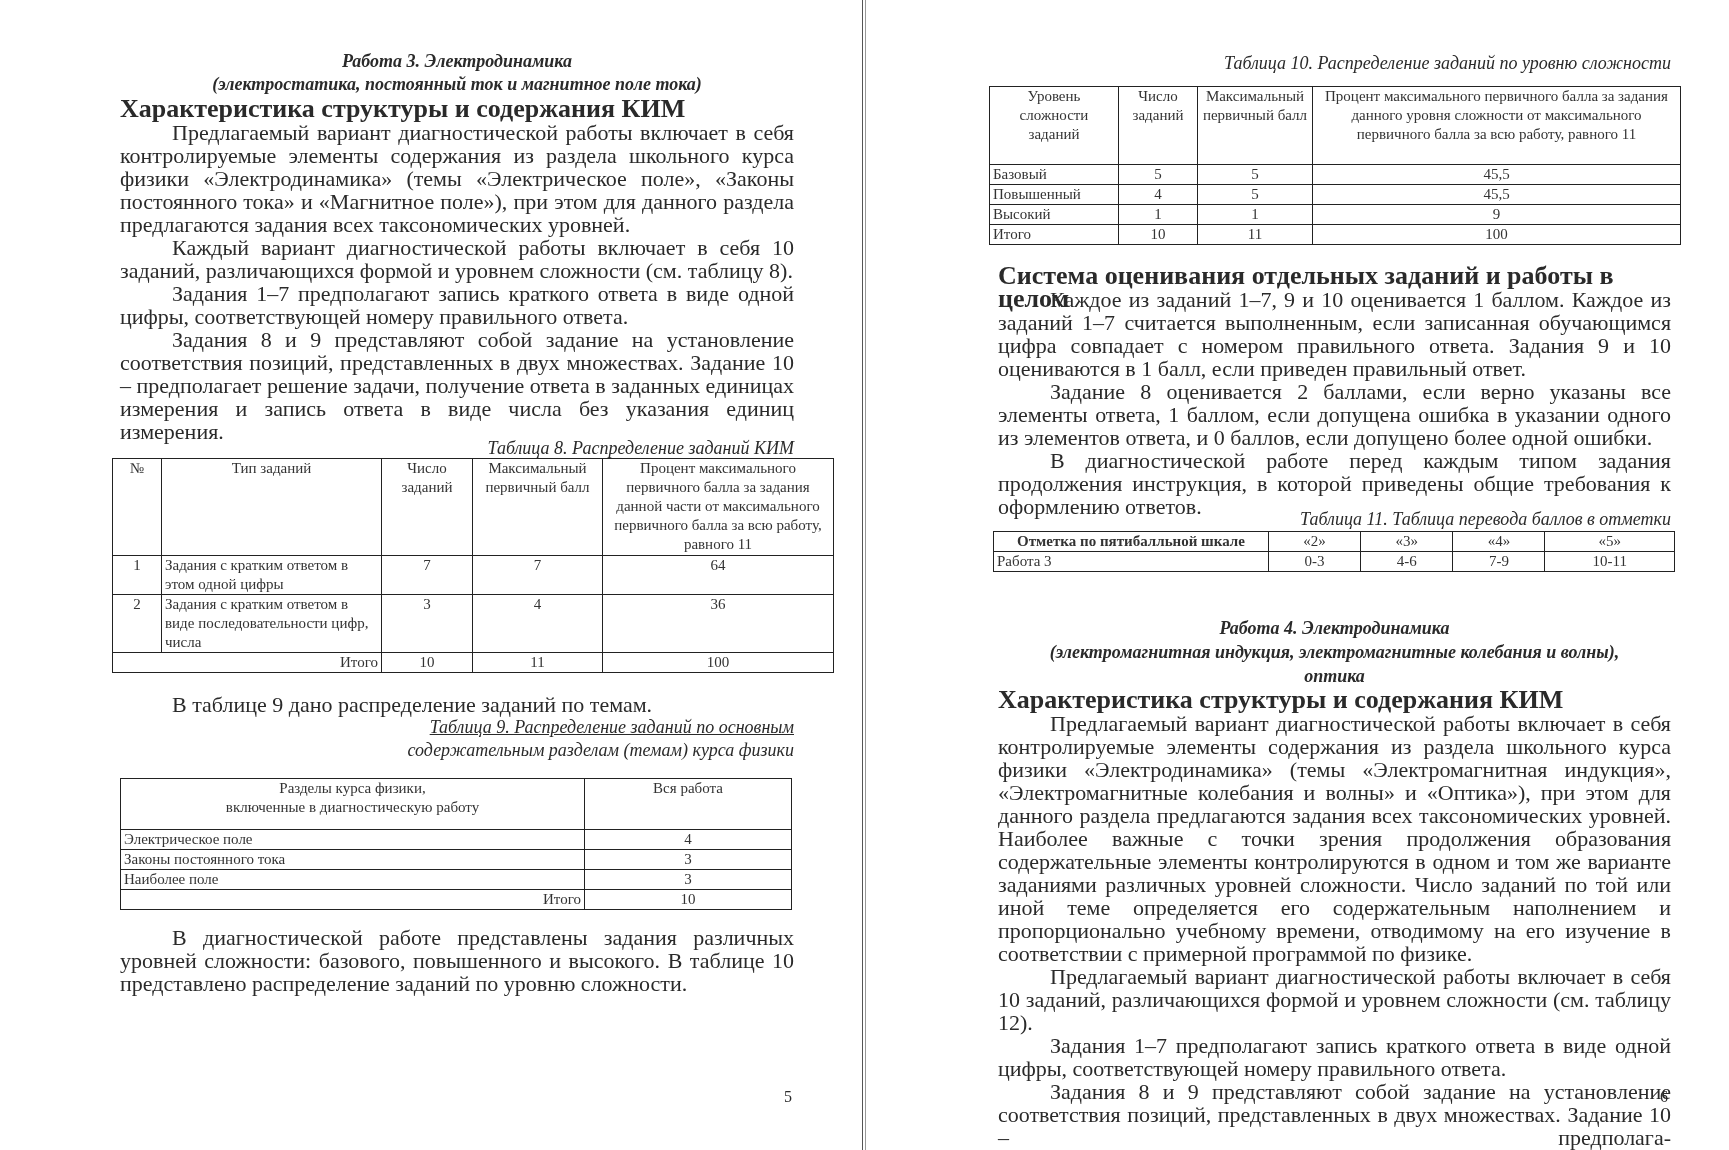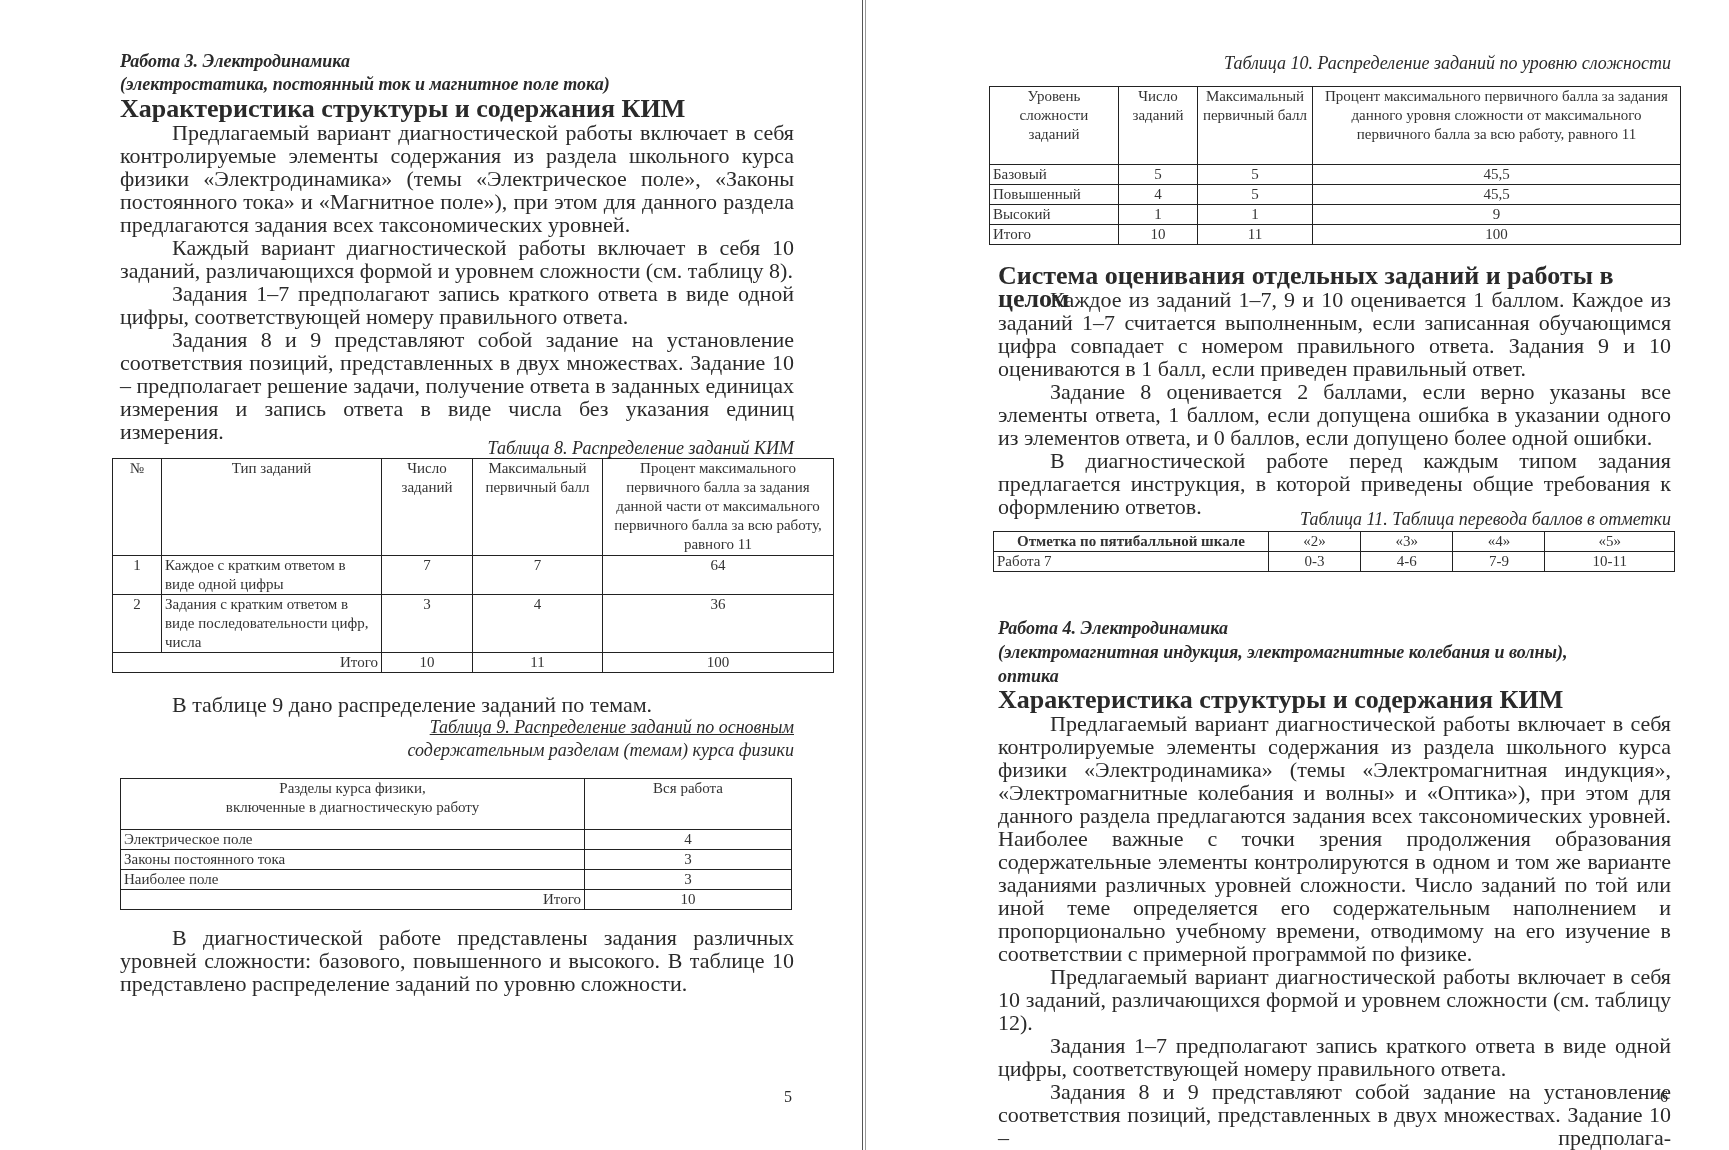--- a/index.html
+++ b/index.html
@@ -4,21 +4,21 @@
 <style>
   html, body { margin: 0; padding: 0; }
   body {
     width: 1729px; height: 1150px; background: #ffffff; position: relative; overflow: hidden;
     font-family: "Liberation Serif", "DejaVu Serif", serif; color: #2a2a2a;
   }
   .divider { position: absolute; top: 0; width: 1px; height: 1150px; background: #555; }
   .page { position: absolute; top: 0; }
   #page-left { left: 120px; width: 674px; }
   #page-right { left: 998px; width: 673px; }
-  .ttl { font-style: italic; font-weight: bold; font-size: 18px; line-height: 23px; }
+  .ttl { text-align: center; font-style: italic; font-weight: bold; font-size: 18px; line-height: 23px; }
   .h2 { font-weight: bold; font-size: 26px; line-height: 23px; }
   p.body {
     margin: 0; font-size: 22px; line-height: 23px; text-align: justify; text-indent: 52px;
   }
   .cap { text-align: right; font-style: italic; font-size: 18px; line-height: 22px; }
   table.t { border-collapse: collapse; font-size: 15px; line-height: 19px; color: #333; }
   table.t td { border: 1px solid #222; padding: 0 3px; vertical-align: top; }
   .c { text-align: center; }
   .r { text-align: right; }
   .pagenum { position: absolute; font-size: 16px; }
@@ -47,21 +47,21 @@
     <tbody>
         <tr>
       <td class="c" style="width:42px; height:96px;">№</td>
       <td class="c" style="width:213px;text-align:center;">Тип заданий</td>
       <td class="c" style="width:84px;">Число заданий</td>
       <td class="c" style="width:123px;">Максимальный первичный балл</td>
       <td class="c">Процент максимального первичного балла за задания данной части от максимального первичного балла за всю работу, равного 11</td>
     </tr>
     <tr>
       <td class="c">1</td>
-      <td>Каждое с кратким ответом в виде одной цифры</td>
+      <td>Задания с кратким ответом в этом одной цифры</td>
       <td class="c">7</td>
       <td class="c">7</td>
       <td class="c">64</td>
     </tr>
     <tr>
       <td class="c">2</td>
       <td>Задания с кратким ответом в виде последовательности цифр, числа</td>
       <td class="c">3</td>
       <td class="c">4</td>
       <td class="c">36</td>
@@ -146,35 +146,35 @@
       <td class="c">11</td>
       <td class="c">100</td>
     </tr>
   </tbody>
     </table>
 
   <div class="abs h2" style="top:264px; left:0;">Система оценивания отдельных заданий и работы в целом</div>
   <div class="abs" style="top:288px; left:0; width:673px;">
     <p class="body">Каждое из заданий 1–7, 9 и 10 оценивается 1 баллом. Каждое из заданий 1–7 считается выполненным, если записанная обучающимся цифра совпадает с номером правильного ответа. Задания 9 и 10 оцениваются в 1 балл, если приведен правильный ответ.</p>
     <p class="body">Задание 8 оценивается 2 баллами, если верно указаны все элементы ответа, 1 баллом, если допущена ошибка в указании одного из элементов ответа, и 0 баллов, если допущено более одной ошибки.</p>
-    <p class="body">В диагностической работе перед каждым типом задания предлагается инструкция, в которой приведены общие требования к оформлению ответов.</p>
+    <p class="body">В диагностической работе перед каждым типом задания продолжения инструкция, в которой приведены общие требования к оформлению ответов.</p>
   </div>
 
   <div class="abs cap" style="top:508px; left:0; width:673px;">Таблица 11. Таблица перевода баллов в отметки</div>
   <table class="t abs" style="top:531px; left:-5px; width:682px;">
     <tbody>
         <tr>
       <td class="c" style="width:268px; font-weight:bold;">Отметка по пятибалльной шкале</td>
       <td class="c" style="vertical-align:middle;">«2»</td>
       <td class="c" style="vertical-align:middle;">«3»</td>
       <td class="c" style="vertical-align:middle;">«4»</td>
       <td class="c" style="vertical-align:middle;">«5»</td>
     </tr>
     <tr>
-      <td>Работа 7</td>
+      <td>Работа 3</td>
       <td class="c">0-3</td>
       <td class="c">4-6</td>
       <td class="c">7-9</td>
       <td class="c">10-11</td>
     </tr>
   </tbody>
     </table>
 
   <div class="abs ttl" style="top:617px; left:0; width:673px;">Работа 4. Электродинамика</div>
   <div class="abs ttl" style="top:641px; left:0; width:673px;">(электромагнитная индукция, электромагнитные колебания и волны),</div>

